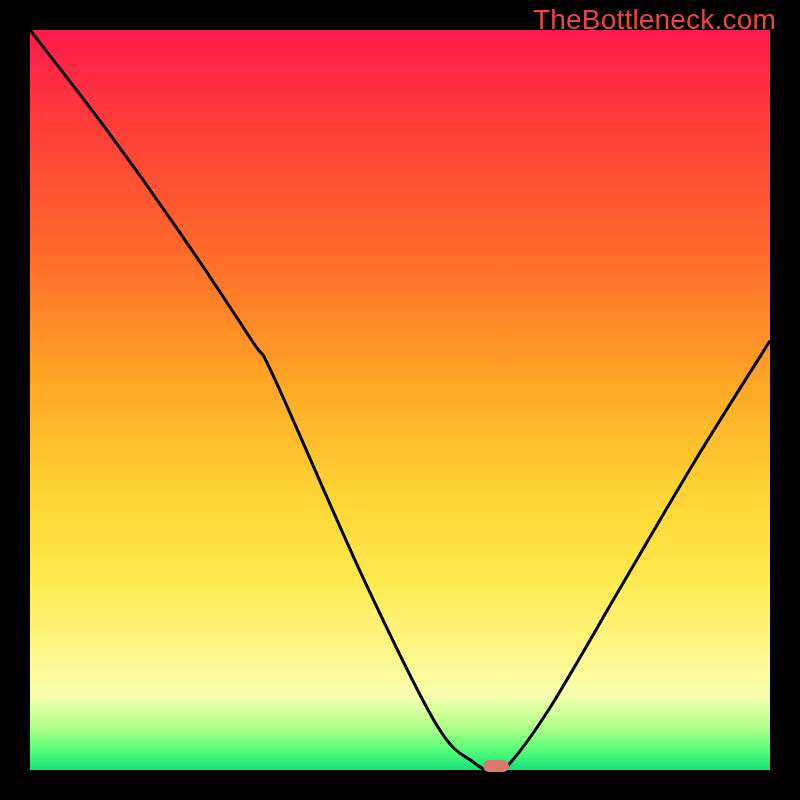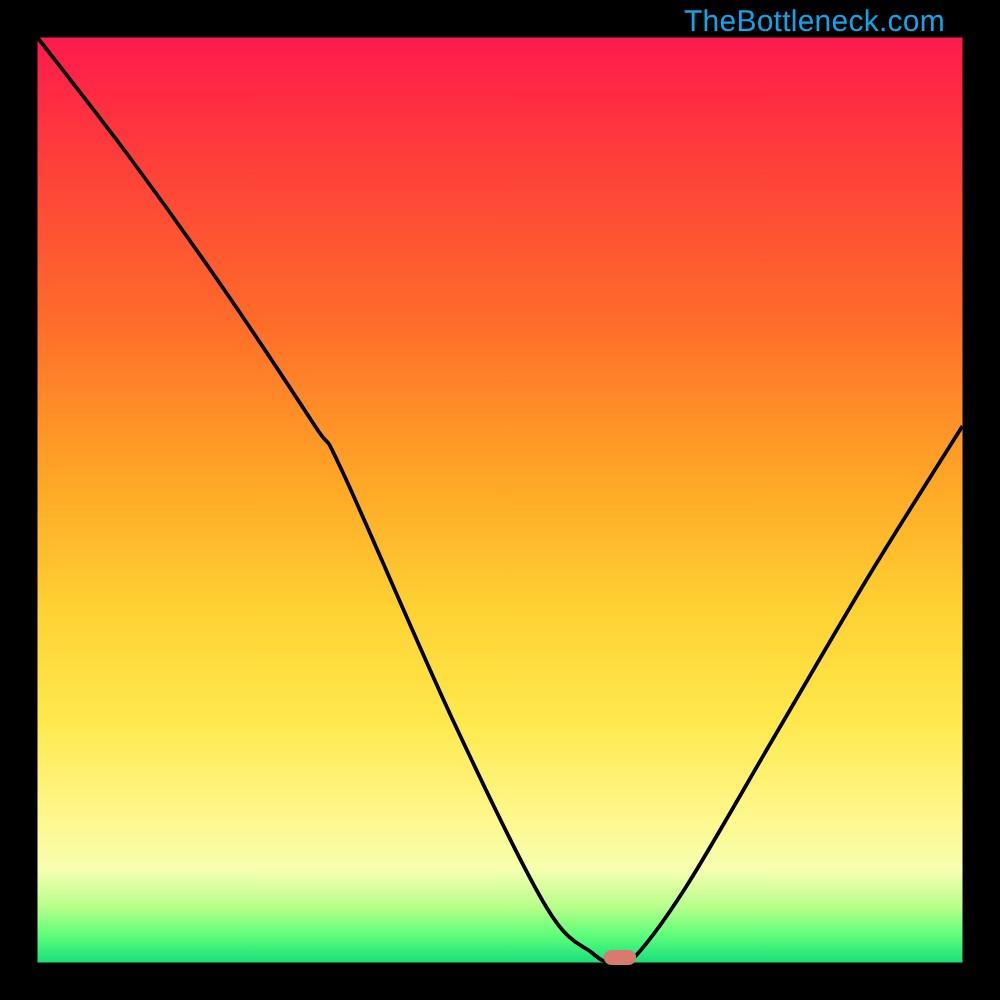--- a/index.html
+++ b/index.html
@@ -37,23 +37,23 @@
       #fff78a 84%,
       #f6ffb0 90%,
       #b6ff8a 94%,
       #5fff7a 97%,
       #18e07a 100%
     );
   }
   .watermark {
     position: absolute;
     top: 4px;
-    right: 44px;
-    color: #0ea5e9;
-    font-size: 24px;
+    right: 24px;
+    color: #ef4444;
+    font-size: 28px;
     font-weight: 500;
     letter-spacing: 0.2px;
   }
   svg.curve {
     position: absolute;
     top: 0;
     left: 0;
     width: 740px;
     height: 740px;
     overflow: visible;

